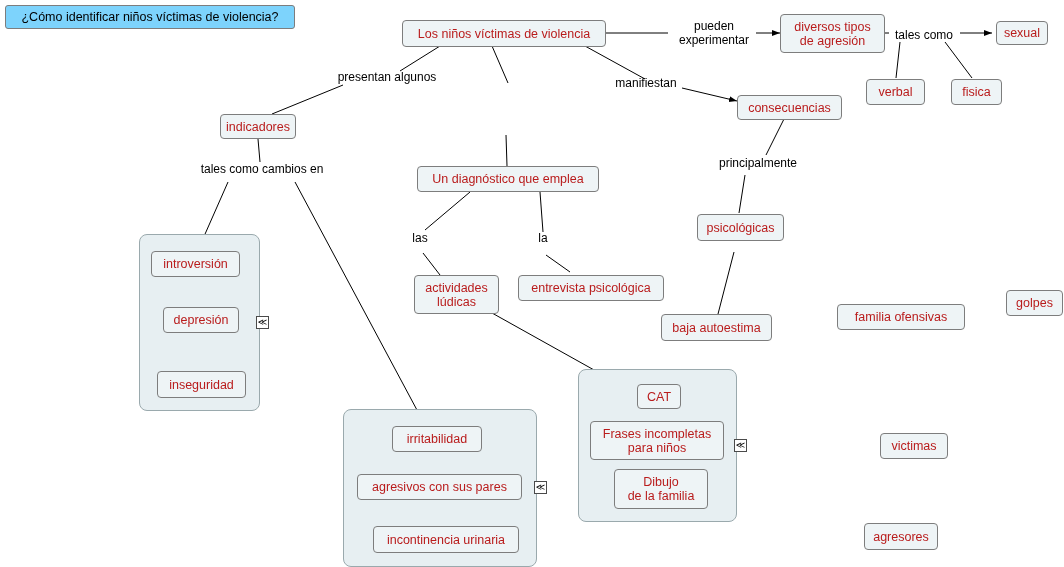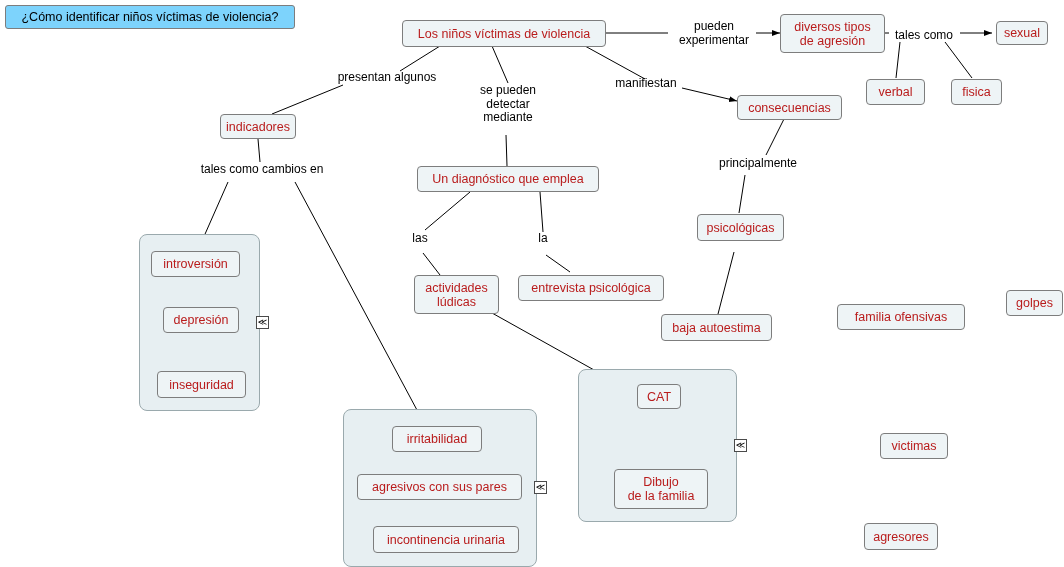--- a/index.html
+++ b/index.html
@@ -168,36 +168,35 @@
 
   <div class="node" style="left:151px; top:251px; width:89px; height:26px;">introversión</div>
   <div class="node" style="left:163px; top:307px; width:76px; height:26px;">depresión</div>
   <div class="node" style="left:157px; top:371px; width:89px; height:27px;">inseguridad</div>
 
   <div class="node" style="left:392px; top:426px; width:90px; height:26px;">irritabilidad</div>
   <div class="node" style="left:357px; top:474px; width:165px; height:26px;">agresivos con  sus pares</div>
   <div class="node" style="left:373px; top:526px; width:146px; height:27px;">incontinencia urinaria</div>
 
   <div class="node" style="left:637px; top:384px; width:44px; height:25px;">CAT</div>
+  <div class="node" style="left:590px; top:421px; width:134px; height:39px;">Frases incompletas
+para niños</div>
   <div class="node" style="left:614px; top:469px; width:94px; height:40px;">Dibujo
 de la familia</div>
 
   <div class="node" style="left:837px; top:304px; width:128px; height:26px;">familia ofensivas</div>
   <div class="node" style="left:1006px; top:290px; width:57px; height:26px;text-align:center;">golpes</div>
   <div class="node" style="left:880px; top:433px; width:68px; height:26px;">victimas</div>
   <div class="node" style="left:864px; top:523px; width:74px; height:27px;">agresores</div>
 
   <div class="label" style="left:668px; top:20px; width:92px;">pueden
 experimentar</div>
   <div class="label" style="left:888px; top:29px; width:72px;">tales como</div>
   <div class="label" style="left:606px; top:77px; width:80px;">manifiestan</div>
   <div class="label" style="left:327px; top:71px; width:120px;">presentan algunos</div>
-  <div class="label" style="left:470px; top:84px; width:76px;">se pueden
-detectar
-mediante</div>
   <div class="label" style="left:707px; top:157px; width:102px;">principalmente</div>
   <div class="label" style="left:188px; top:163px; width:148px;">tales como cambios en</div>
   <div class="label" style="left:408px; top:232px; width:24px;">las</div>
   <div class="label" style="left:534px; top:232px; width:18px;">la</div>
 
   <div class="collapse" style="left:256px; top:316px;">≪</div>
   <div class="collapse" style="left:534px; top:481px;">≪</div>
   <div class="collapse" style="left:734px; top:439px;">≪</div>
 
 </div>

